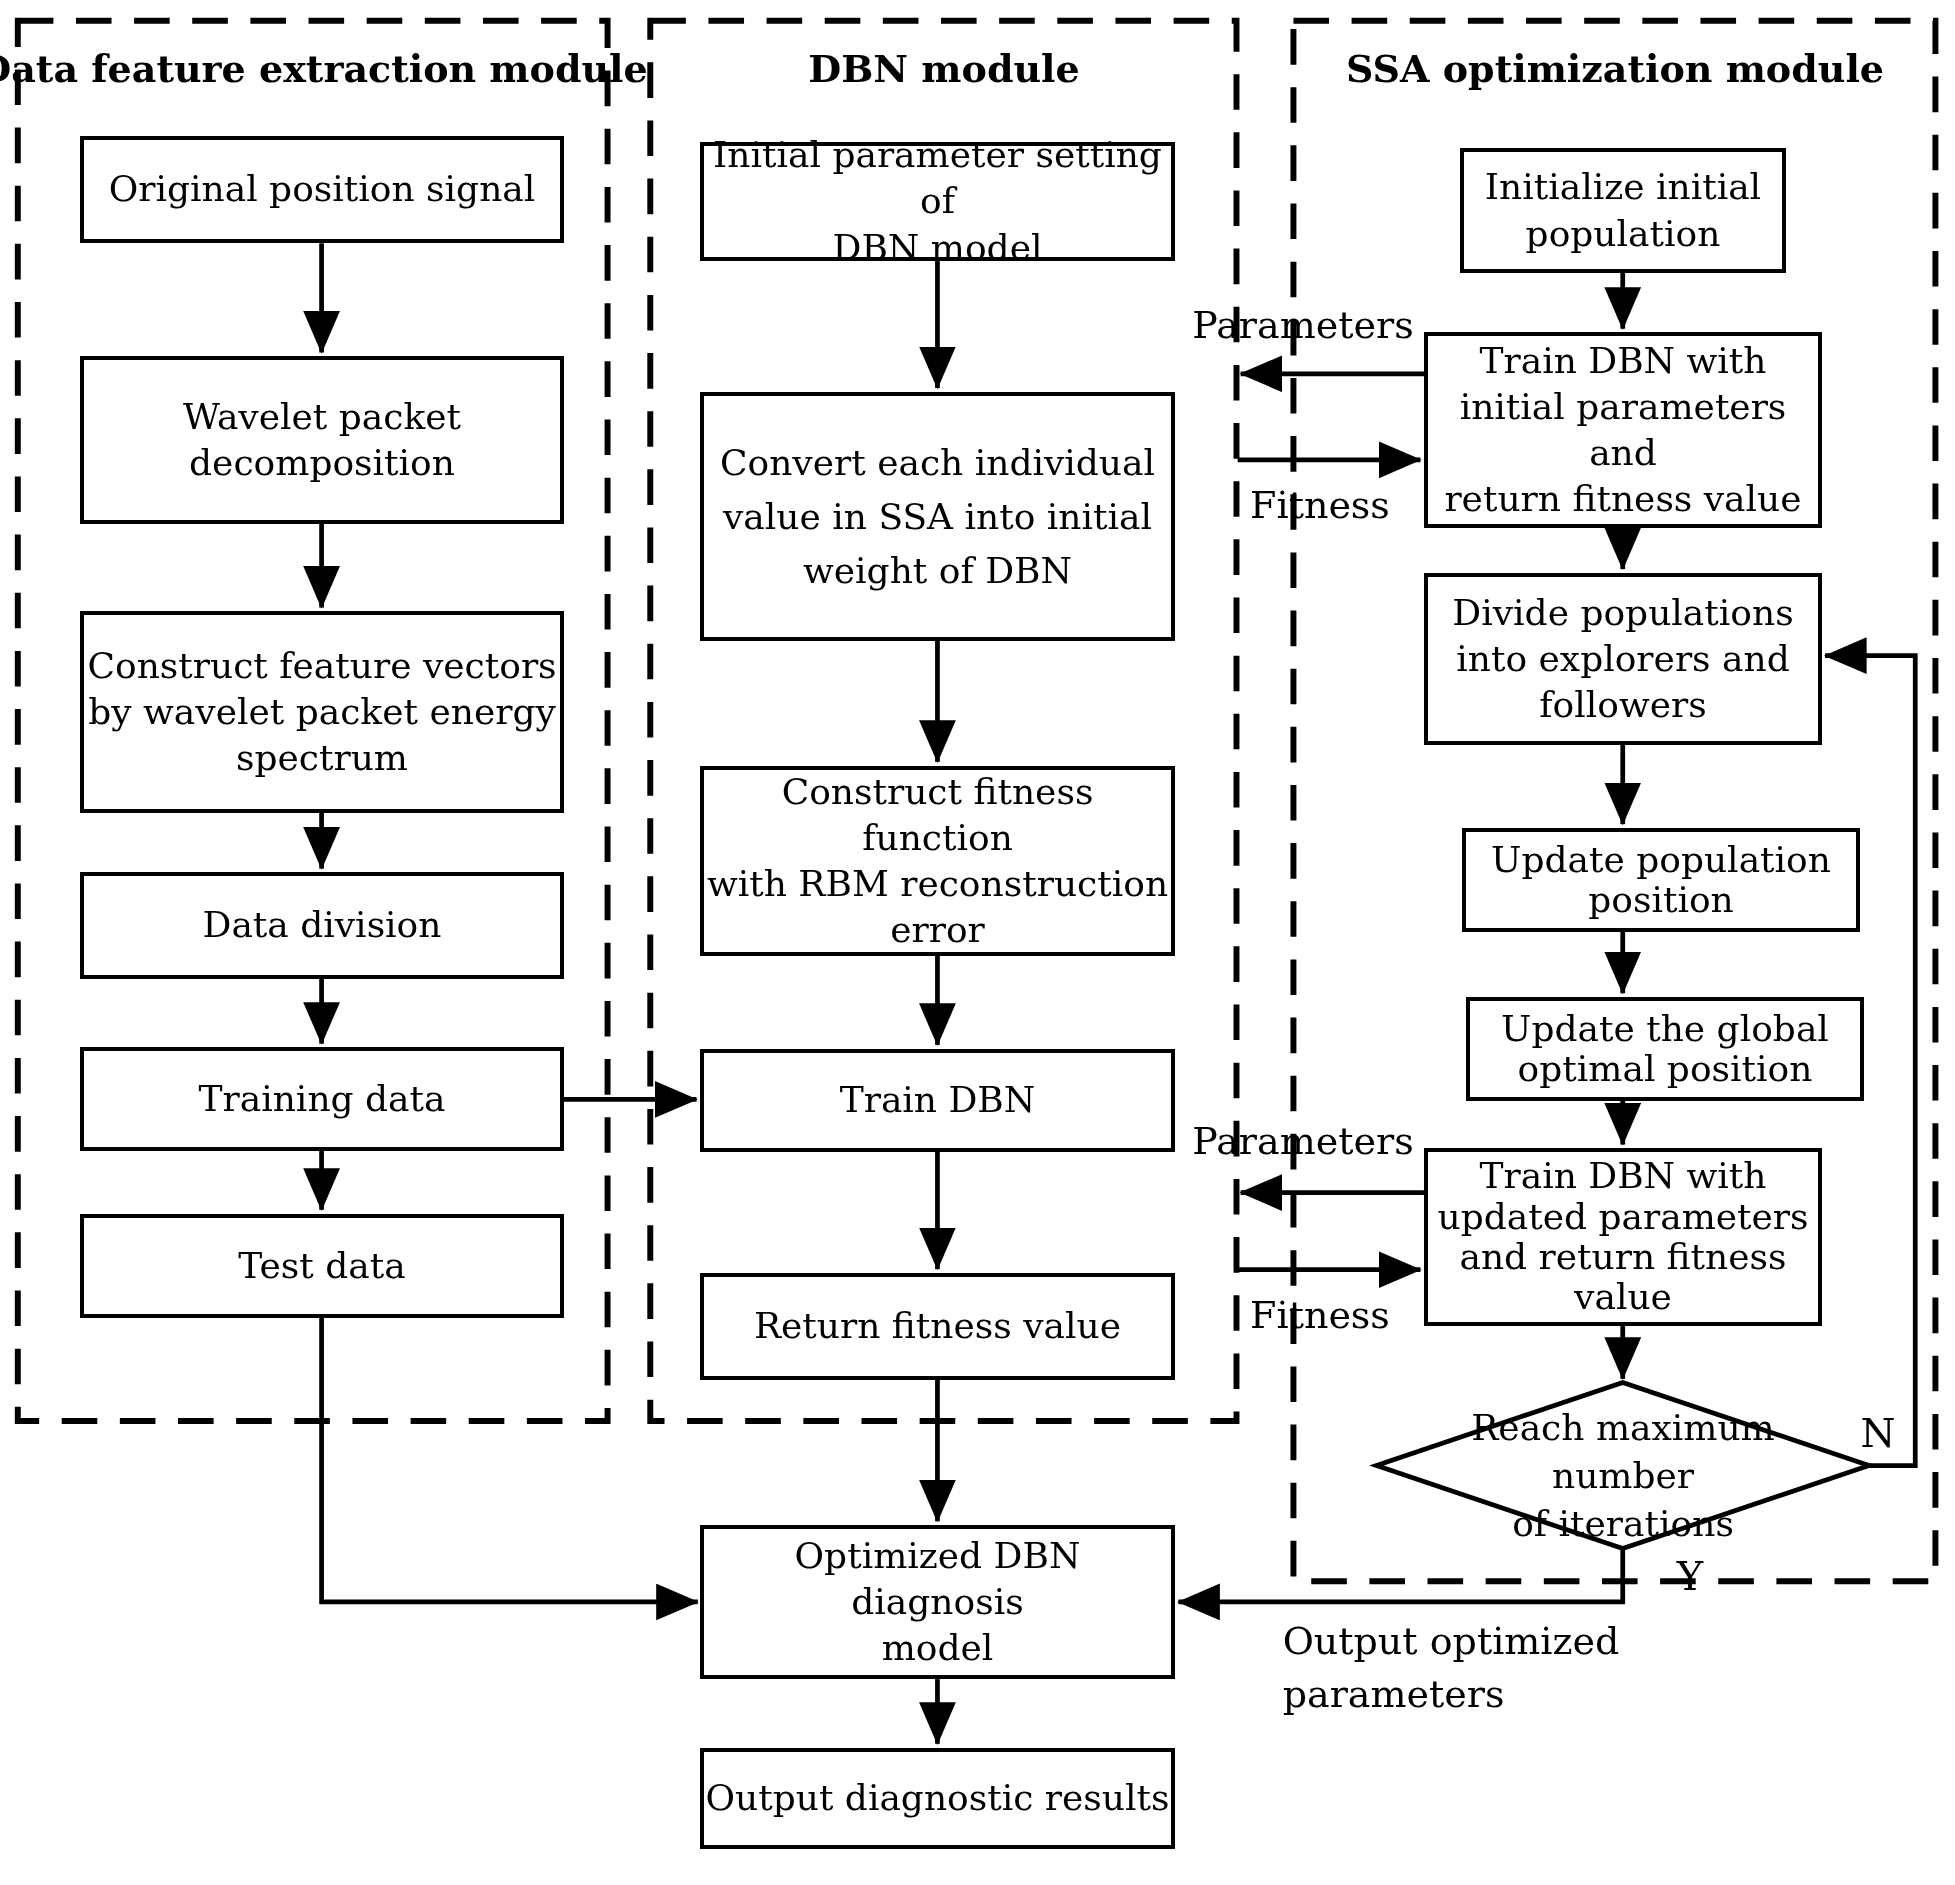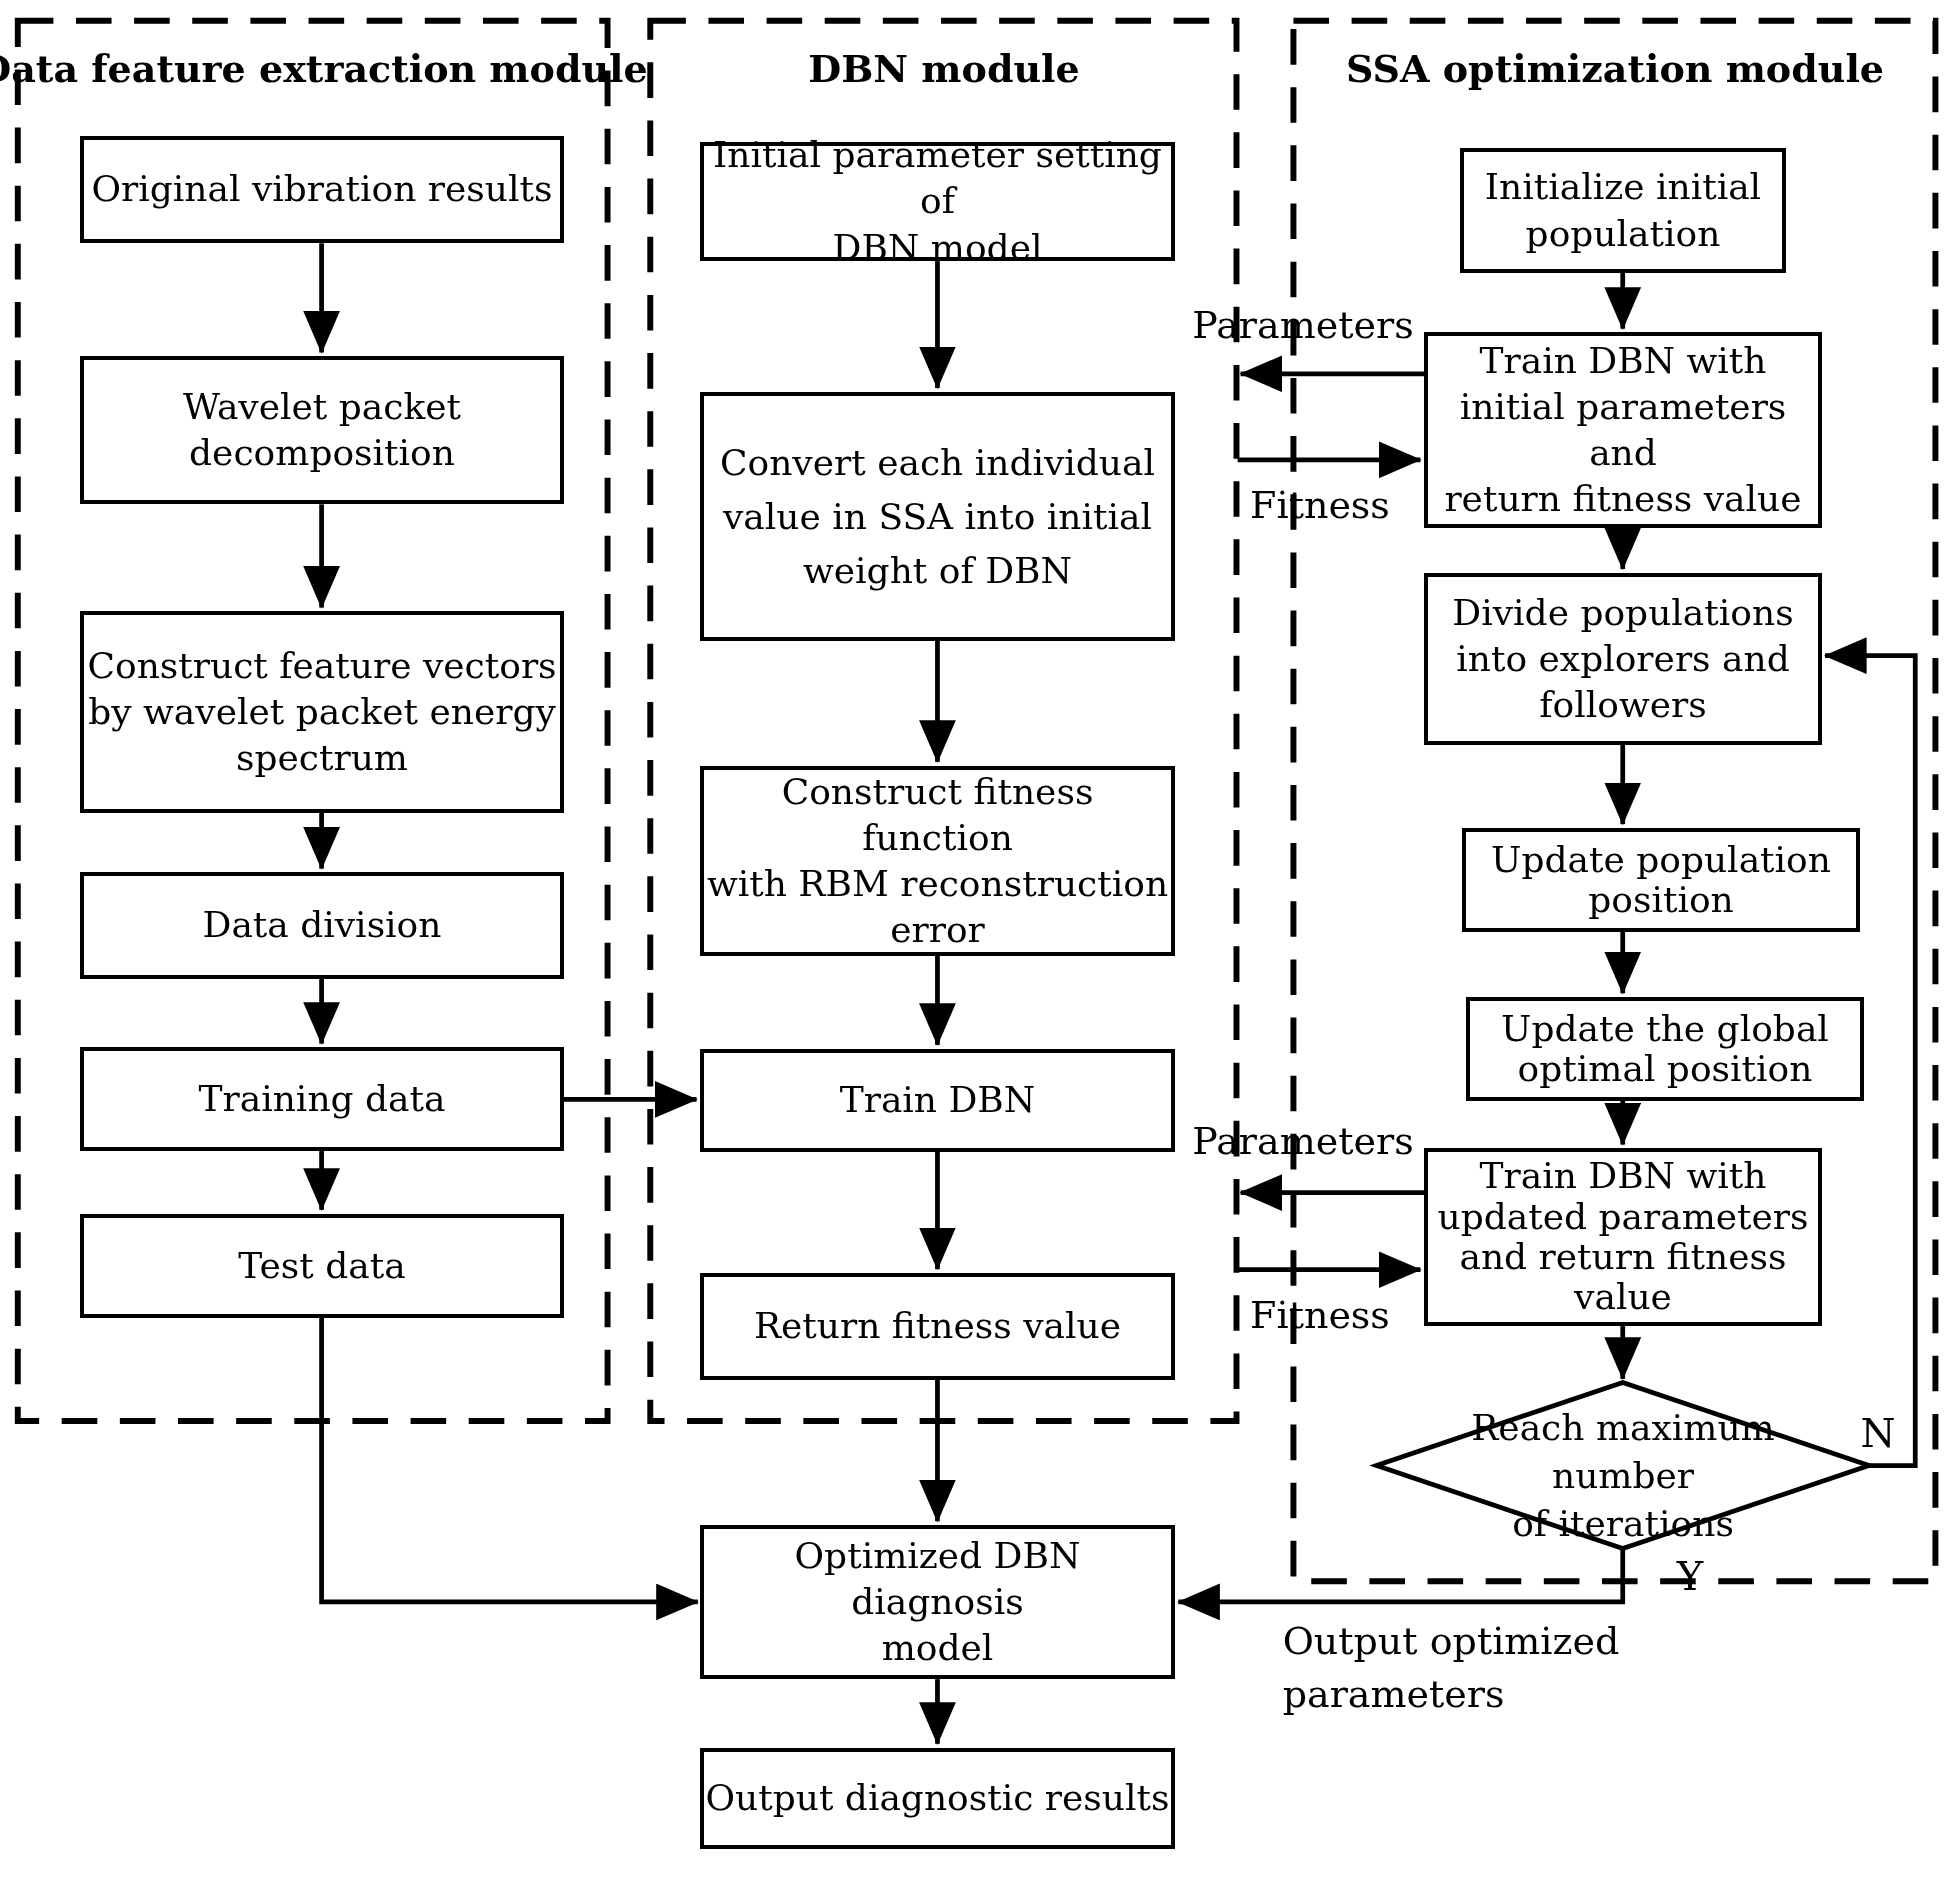--- a/index.html
+++ b/index.html
@@ -104,23 +104,23 @@
     <polyline points="2735,2610 2735,2700 1986,2700" fill="none" stroke="#000" stroke-width="8" marker-end="url(#ah)"></polyline>
 
     <polygon points="2735,2330 3150,2470 2735,2610 2320,2470" fill="#ffffff" stroke="#000" stroke-width="8"></polygon>
   </svg>
 
   <div class="module-title" style="left:313px;top:68px;">Data feature extraction module</div>
   <div class="module-title" style="left:944px;top:68px;">DBN module</div>
   <div class="module-title" style="left:1615px;top:68px;">SSA optimization module</div>
 
   <div class="node" style="left:80px;top:136px;width:484px;height:107px;">
-    <span class="node-label">Original vibration results</span>
-    </div>
-  <div class="node" style="left:80px;top:356px;width:484px;height:148px;">
+    <span class="node-label">Original position signal</span>
+    </div>
+  <div class="node" style="left:80px;top:356px;width:484px;height:168px;">
     <span class="node-label">Wavelet packet
 decomposition</span>
     </div>
   <div class="node" style="left:80px;top:611px;width:484px;height:202px;">
     <span class="node-label">Construct feature vectors
 by wavelet packet energy
 spectrum</span>
     </div>
   <div class="node" style="left:80px;top:872px;width:484px;height:107px;">
     <span class="node-label">Data division</span>

